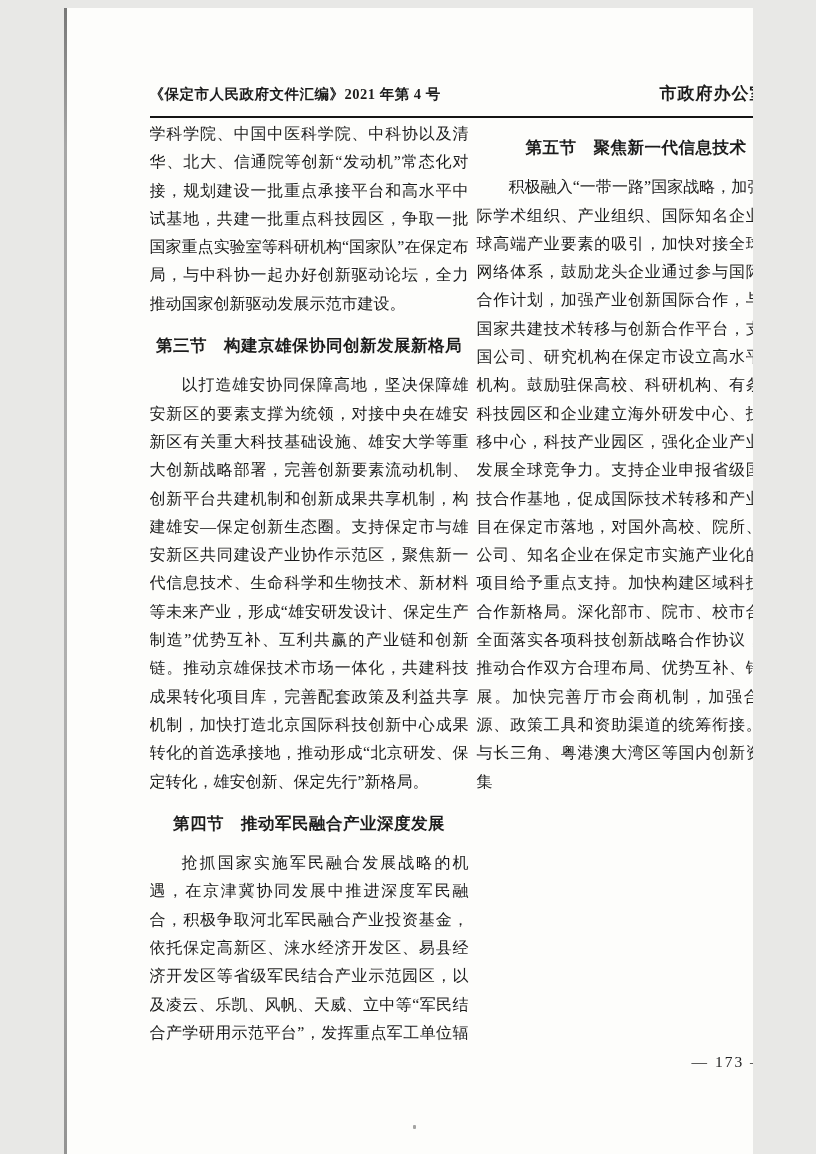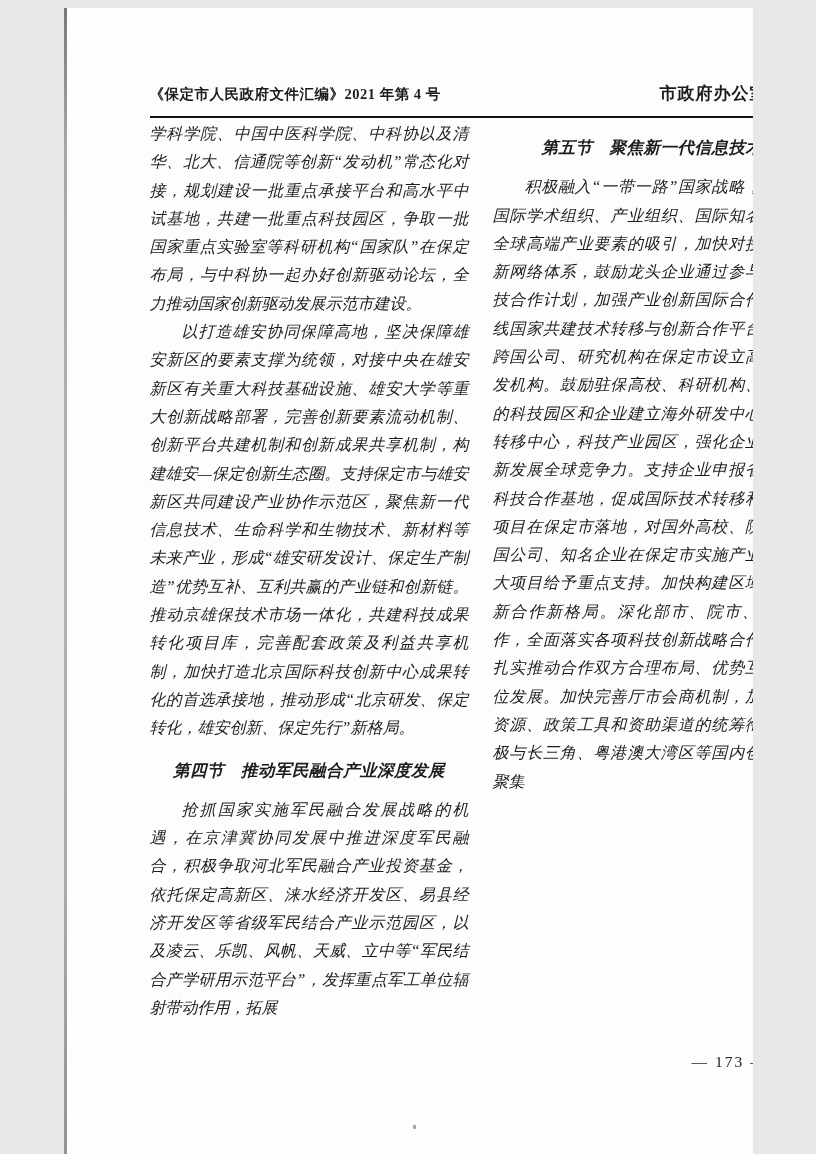--- a/index.html
+++ b/index.html
@@ -64,23 +64,22 @@
     font-weight: bold;
     letter-spacing: 1px;
   }
   
   .columns {
     position: absolute;
     top: 112px; left: 86px;
     width: 654px;
     height: 930px;
     display: flex;
-    gap: 24px;
+    gap: 8px;
     overflow: hidden;
-    font-style: italic;
   }
   .column {
     width: 319px;
     flex: 0 0 319px;
   }
   .para {
     margin: 0;
     font-size: 16px;
     line-height: 28.3px;
     text-align: justify;
@@ -120,20 +119,21 @@
 
   <div class="header">
     <span class="header-left">《保定市人民政府文件汇编》2021 年第 4 号</span>
     <span class="header-right">市政府办公室文件</span>
   </div>
 
   <div class="columns">
 
     <div class="column">
       <p class="para no-indent">学科学院、中国中医科学院、中科协以及清华、北大、信通院等创新“发动机”常态化对接，规划建设一批重点承接平台和高水平中试基地，共建一批重点科技园区，争取一批国家重点实验室等科研机构“国家队”在保定布局，与中科协一起办好创新驱动论坛，全力推动国家创新驱动发展示范市建设。</p>
+      <h3 class="section-heading">第三节　构建京雄保协同创新发展新格局</h3>
       <p class="para">以打造雄安协同保障高地，坚决保障雄安新区的要素支撑为统领，对接中央在雄安新区有关重大科技基础设施、雄安大学等重大创新战略部署，完善创新要素流动机制、创新平台共建机制和创新成果共享机制，构建雄安—保定创新生态圈。支持保定市与雄安新区共同建设产业协作示范区，聚焦新一代信息技术、生命科学和生物技术、新材料等未来产业，形成“雄安研发设计、保定生产制造”优势互补、互利共赢的产业链和创新链。推动京雄保技术市场一体化，共建科技成果转化项目库，完善配套政策及利益共享机制，加快打造北京国际科技创新中心成果转化的首选承接地，推动形成“北京研发、保定转化，雄安创新、保定先行”新格局。</p>
       <h3 class="section-heading">第四节　推动军民融合产业深度发展</h3>
       <p class="para">抢抓国家实施军民融合发展战略的机遇，在京津冀协同发展中推进深度军民融合，积极争取河北军民融合产业投资基金，依托保定高新区、涞水经济开发区、易县经济开发区等省级军民结合产业示范园区，以及凌云、乐凯、风帆、天威、立中等“军民结合产学研用示范平台”，发挥重点军工单位辐射带动作用，拓展</p>
     </div>
 
     <div class="column">
       <h3 class="section-heading">第五节　聚焦新一代信息技术</h3>
       <p class="para">积极融入“一带一路”国家战略，加强对国际学术组织、产业组织、国际知名企业等全球高端产业要素的吸引，加快对接全球创新网络体系，鼓励龙头企业通过参与国际科技合作计划，加强产业创新国际合作，与沿线国家共建技术转移与创新合作平台，支持跨国公司、研究机构在保定市设立高水平研发机构。鼓励驻保高校、科研机构、有条件的科技园区和企业建立海外研发中心、技术转移中心，科技产业园区，强化企业产业创新发展全球竞争力。支持企业申报省级国际科技合作基地，促成国际技术转移和产业化项目在保定市落地，对国外高校、院所、跨国公司、知名企业在保定市实施产业化的重大项目给予重点支持。加快构建区域科技创新合作新格局。深化部市、院市、校市合作，全面落实各项科技创新战略合作协议，扎实推动合作双方合理布局、优势互补、错位发展。加快完善厅市会商机制，加强合作资源、政策工具和资助渠道的统筹衔接。积极与长三角、粤港澳大湾区等国内创新资源聚集</p>
     </div>
 

